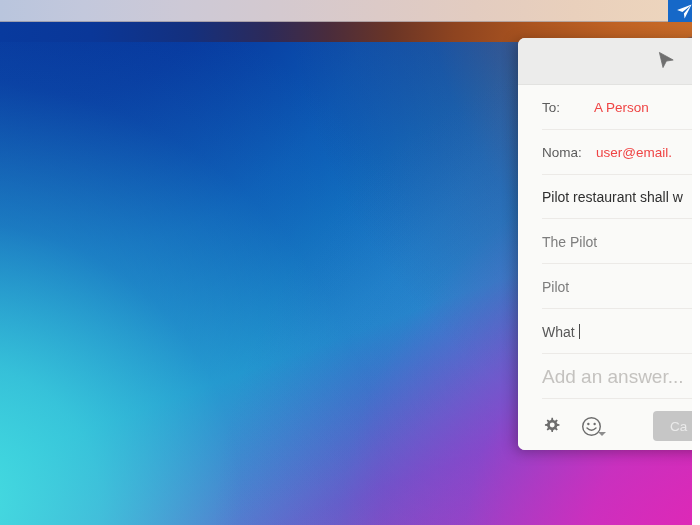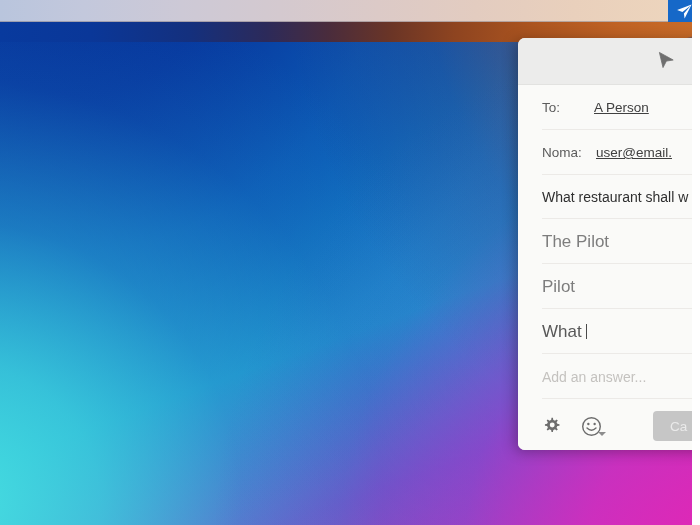--- a/index.html
+++ b/index.html
@@ -135,23 +135,22 @@
 
   .field-label {
     font-size: 13.5px;
     color: #5c5c5c;
     width: 52px;
     flex: 0 0 auto;
     white-space: nowrap;
   }
   .field-value {
     font-size: 13.5px;
-    color: #404040;
-    white-space: nowrap;
-    text-decoration: underline;
+    color: #ef4444;
+    white-space: nowrap;
   }
   .field-value.offset-to  { margin-left: 0px; }
   .field-value.offset-from{ margin-left: 2px; }
 
   .question-row {
     position: relative;
     height: 44px;
     display: flex;
     align-items: center;
     padding-left: 24px;
@@ -181,37 +180,37 @@
   .answer-row::after {
     content: "";
     position: absolute;
     left: 24px;
     bottom: 0;
     right: 0;
     height: 1px;
     background: #eceae7;
   }
   .answer-text {
-    font-size: 17px;
+    font-size: 14px;
     color: #7d7d7d;
     white-space: nowrap;
   }
   .answer-text.active { color: #585858; }
 
   .caret {
     display: inline-block;
     width: 1px;
     height: 15px;
     background: #4a4a4a;
     margin-left: 4px;
     vertical-align: -2px;
   }
 
   .placeholder-text {
-    font-size: 14px;
+    font-size: 19px;
     color: #c4c2bf;
     white-space: nowrap;
   }
 
   
   #popup-footer {
     position: relative;
     height: 54px;
     display: flex;
     align-items: center;
@@ -285,21 +284,21 @@
       <span class="field-label">To:</span>
       <span class="field-value offset-to">A Person</span>
     </div>
 
     <div class="row">
       <span class="field-label">Noma:</span>
       <span class="field-value offset-from">user@email.</span>
     </div>
 
     <div class="question-row">
-      <span class="question-text">What restaurant shall w</span>
+      <span class="question-text">Pilot restaurant shall w</span>
     </div>
 
     <div class="answer-row">
       <span class="answer-text">The Pilot</span>
     </div>
 
     <div class="answer-row">
       <span class="answer-text">Pilot</span>
     </div>
 

